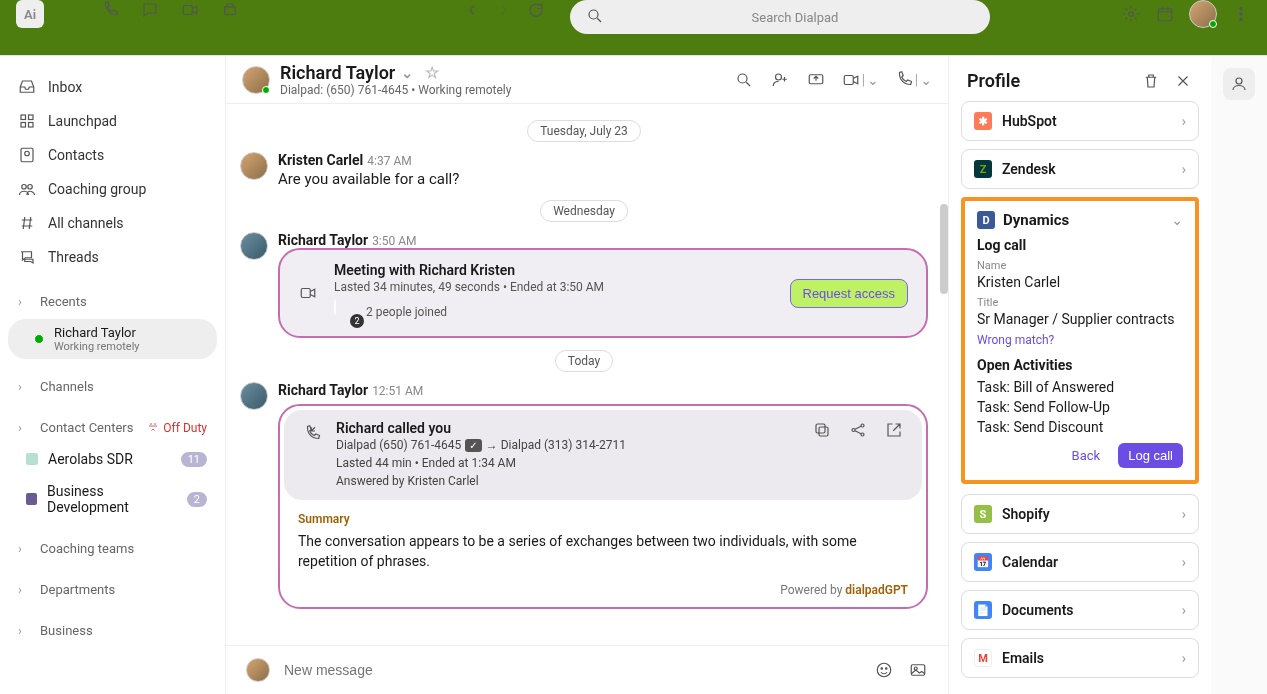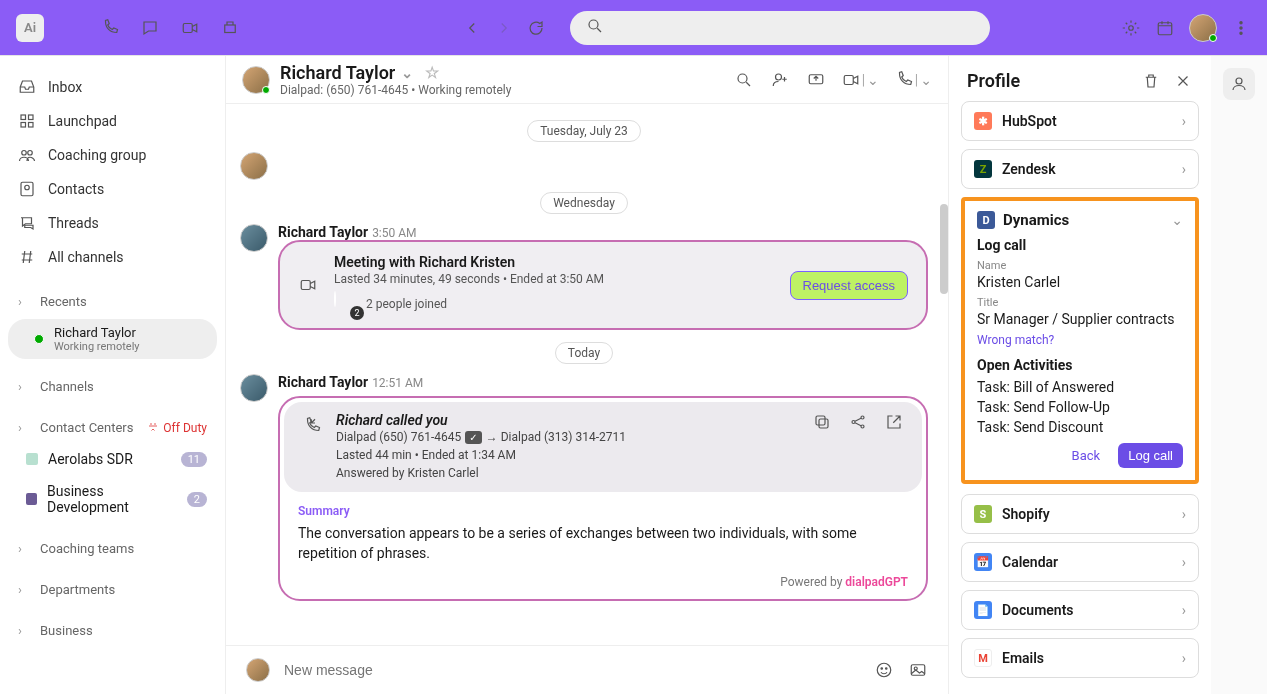--- a/index.html
+++ b/index.html
@@ -1,17 +1,17 @@
 <!DOCTYPE html>
 <html><head>
 <meta charset="utf-8">
 <style>
 * { box-sizing: border-box; margin: 0; padding: 0; }
 body { font-family: -apple-system, BlinkMacSystemFont, "Segoe UI", Roboto, sans-serif; font-size: 14px; color: #1a1a1a; background: #fff; width: 1267px; height: 694px; overflow: hidden; }
-.topbar { height: 56px; border-bottom: 1px solid #e5e5e5; display: flex; align-items: center; padding: 0 16px; gap: 12px; background: #8b5cf6; }
+.topbar { height: 56px; border-bottom: 1px solid #e5e5e5; display: flex; align-items: flex-start; padding: 0 16px; gap: 12px; background: #4d7c0f; }
 .logo { width: 28px; height: 28px; border-radius: 6px; background: #eee; display: flex; align-items: center; justify-content: center; font-weight: 600; color: #888; font-size: 13px; }
 .top-icons { display: flex; gap: 20px; margin-left: 44px; }
 .icon { width: 20px; height: 20px; display: inline-flex; align-items: center; justify-content: center; color: #555; cursor: pointer; }
 .nav-arrows { display: flex; gap: 12px; margin-left: 210px; align-items: center; }
 .searchbar { flex: 0 0 420px; height: 34px; background: #eee; border-radius: 20px; display: flex; align-items: center; padding: 0 16px; color: #888; margin-left: 12px; }
 .searchbar .sicon { margin-right: 12px; }
 .searchbar .sph { flex:1; text-align:center; font-size:13px; color:#888; }
 .top-right { margin-left: auto; display: flex; align-items: center; gap: 14px; }
 .avatar { width: 28px; height: 28px; border-radius: 50%; background: linear-gradient(135deg,#d4a574,#8b6f47); border:1px solid #ccc; position:relative; }
 .avatar.small { width: 24px; height: 24px; }
@@ -44,28 +44,28 @@
 .msg-head .ts { color:#888; font-size:12px; margin-left:4px;}
 .msg-text { font-size:15px; margin-top:2px;}
 .card-wrap { border: 2px solid #c66db2; border-radius: 22px; padding:0; background:#f0eef2;}
 .card-inner { padding: 12px 18px; display:flex; align-items:center; gap:16px;}
 .card-title { font-weight:600; font-size:14px;}
 .card-sub { font-size:12px; color:#555; margin-top:2px;}
 .joined { display:flex; align-items:center; gap:8px; margin-top:6px; font-size:12px; color:#555;}
 .req-btn { border:1px solid #7b61ff; color:#6b4de6; background:#bef264; border-radius:8px; padding:6px 12px; font-size:13px; cursor:pointer;}
 .call-card-wrap { border: 2px solid #c66db2; border-radius: 22px; background:#fff; margin-top:6px;}
 .call-card-top { background:#eceaee; border-radius: 18px 18px 18px 18px; margin:4px; padding: 10px 18px; display:flex; align-items:flex-start; gap:14px; }
-.call-title { font-weight:600;font-style:italic; }
+.call-title { font-weight:600; }
 .call-meta { font-size:12px; color:#444; line-height:1.5;}
 .call-icons { margin-left:auto; display:flex; gap:16px; align-items:center; color:#555;}
 .summary { padding: 8px 18px 12px; }
-.summary-label { font-size:12px; font-weight:600; color:#8b5cf6; }
+.summary-label { font-size:12px; font-weight:600; color:#a16207; }
 .summary-text { font-size:14px; margin-top:6px; line-height:1.4; }
 .powered { text-align:right; font-size:12px; padding: 0 18px 10px; color:#777;}
-.powered b { color:#ec4899; font-weight:600;}
+.powered b { color:#a16207; font-weight:600;}
 .composer { border-top: 1px solid #eee; display:flex; align-items:center; gap:14px; padding: 12px 20px;}
 .composer input { border:none; outline:none; flex:1; font-size:14px; color:#888;}
 .profile { width: 262px; padding: 10px 12px 8px; overflow-y:auto; }
 .profile-head { display:flex; align-items:center; padding: 4px 6px 10px; }
 .profile-title { font-size:18px; font-weight:600; }
 .profile-head .icon { margin-left:auto; }
 .integ-card { border:1px solid #ddd; border-radius:8px; padding: 10px 12px; margin-bottom:8px; display:flex; align-items:center; gap:10px; cursor:pointer;}
 .integ-label { font-weight:600; flex:1; }
 .integ-icon { width:18px; height:18px; display:inline-flex; align-items:center; justify-content:center; border-radius:3px; font-size:11px; font-weight:700; color:#fff;}
 .dynamics-box { border: 4px solid #f7931e; border-radius:4px; padding:10px 12px 12px; margin-bottom:10px;}
@@ -133,20 +133,21 @@
         <svg viewBox="0 0 24 24">
           <path d="M20 12a8 8 0 1 1-3-6l3-2v6h-6"></path>
         </svg>
       </span>
   </div>
   <div class="searchbar">
     <span class="sicon"><svg viewBox="0 0 24 24">
           <circle cx="10" cy="10" r="6"></circle>
           <path d="M15 15l5 5"></path>
         </svg></span>
+    <span class="sph">Search Dialpad</span>
   </div>
   <div class="top-right">
     <span class="icon">
         <svg viewBox="0 0 24 24">
           <circle cx="12" cy="12" r="3"></circle>
           <path d="M12 2v3M12 19v3M4 12H1M23 12h-3M5 5l2 2M17 17l2 2M5 19l2-2M17 7l2-2"></path>
         </svg>
       </span>
     <span class="icon">
         <svg viewBox="0 0 24 24">
@@ -186,52 +187,52 @@
             <rect x="14" y="4" width="6" height="6"></rect>
             <rect x="4" y="14" width="6" height="6"></rect>
             <rect x="14" y="14" width="6" height="6"></rect>
           </svg>
         </span>
         <span>Launchpad</span>
       </div>
     <div class="sb-item">
         <span class="icon">
           <svg viewBox="0 0 24 24">
+            <rect x="4" y="3" width="16" height="18" rx="2"></rect>
+            <circle cx="12" cy="10" r="3"></circle>
+          </svg>
+        </span>
+        <span>Contacts</span>
+      </div>
+    <div class="sb-item">
+        <span class="icon">
+          <svg viewBox="0 0 24 24">
             <circle cx="8" cy="9" r="3"></circle>
             <circle cx="16" cy="9" r="3"></circle>
             <path d="M2 20c0-3 3-5 6-5s6 2 6 5M12 20c0-3 2-5 4-5s6 2 6 5"></path>
           </svg>
         </span>
         <span>Coaching group</span>
       </div>
     <div class="sb-item">
         <span class="icon">
           <svg viewBox="0 0 24 24">
-            <rect x="4" y="3" width="16" height="18" rx="2"></rect>
-            <circle cx="12" cy="10" r="3"></circle>
-          </svg>
-        </span>
-        <span>Contacts</span>
+            <path d="M5 8h14M5 16h14M9 4l-2 16M17 4l-2 16"></path>
+          </svg>
+        </span>
+        <span>All channels</span>
       </div>
     <div class="sb-item">
         <span class="icon">
           <svg viewBox="0 0 24 24">
             <path d="M4 5h14v8H10l-4 3V5z"></path>
             <path d="M9 15h11v5l-3-2h-8v-3z"></path>
           </svg>
         </span>
         <span>Threads</span>
-      </div>
-    <div class="sb-item">
-        <span class="icon">
-          <svg viewBox="0 0 24 24">
-            <path d="M5 8h14M5 16h14M9 4l-2 16M17 4l-2 16"></path>
-          </svg>
-        </span>
-        <span>All channels</span>
       </div>
 
     <div style="height:12px"></div>
     <div class="sb-section">
         <span class="sb-chevron">›</span>
         <span>Recents</span>
       </div>
     <div class="sb-contact">
       <span class="dot"></span>
       <div>
@@ -330,20 +331,24 @@
             <span class="chev">⌄</span>
           </span>
       </div>
     </div>
 
     <div class="chat-body">
       <div class="scrollbar-fake"></div>
       <div class="date-pill">Tuesday, July 23</div>
       <div class="msg">
         <div class="avatar small" style="background:linear-gradient(135deg,#d4a574,#8b6f47)"></div>
+        <div>
+          <div class="msg-head"><b>Kristen Carlel</b><span class="ts">4:37 AM</span></div>
+          <div class="msg-text">Are you available for a call?</div>
+        </div>
       </div>
 
       <div class="date-pill">Wednesday</div>
       <div class="msg">
         <div class="avatar small" style="background:linear-gradient(135deg,#6b8e9e,#3a5a6a)"></div>
         <div style="flex:1">
           <div class="msg-head"><b>Richard Taylor</b><span class="ts">3:50 AM</span></div>
           <div class="card-wrap">
             <div class="card-inner">
               <span class="icon">

